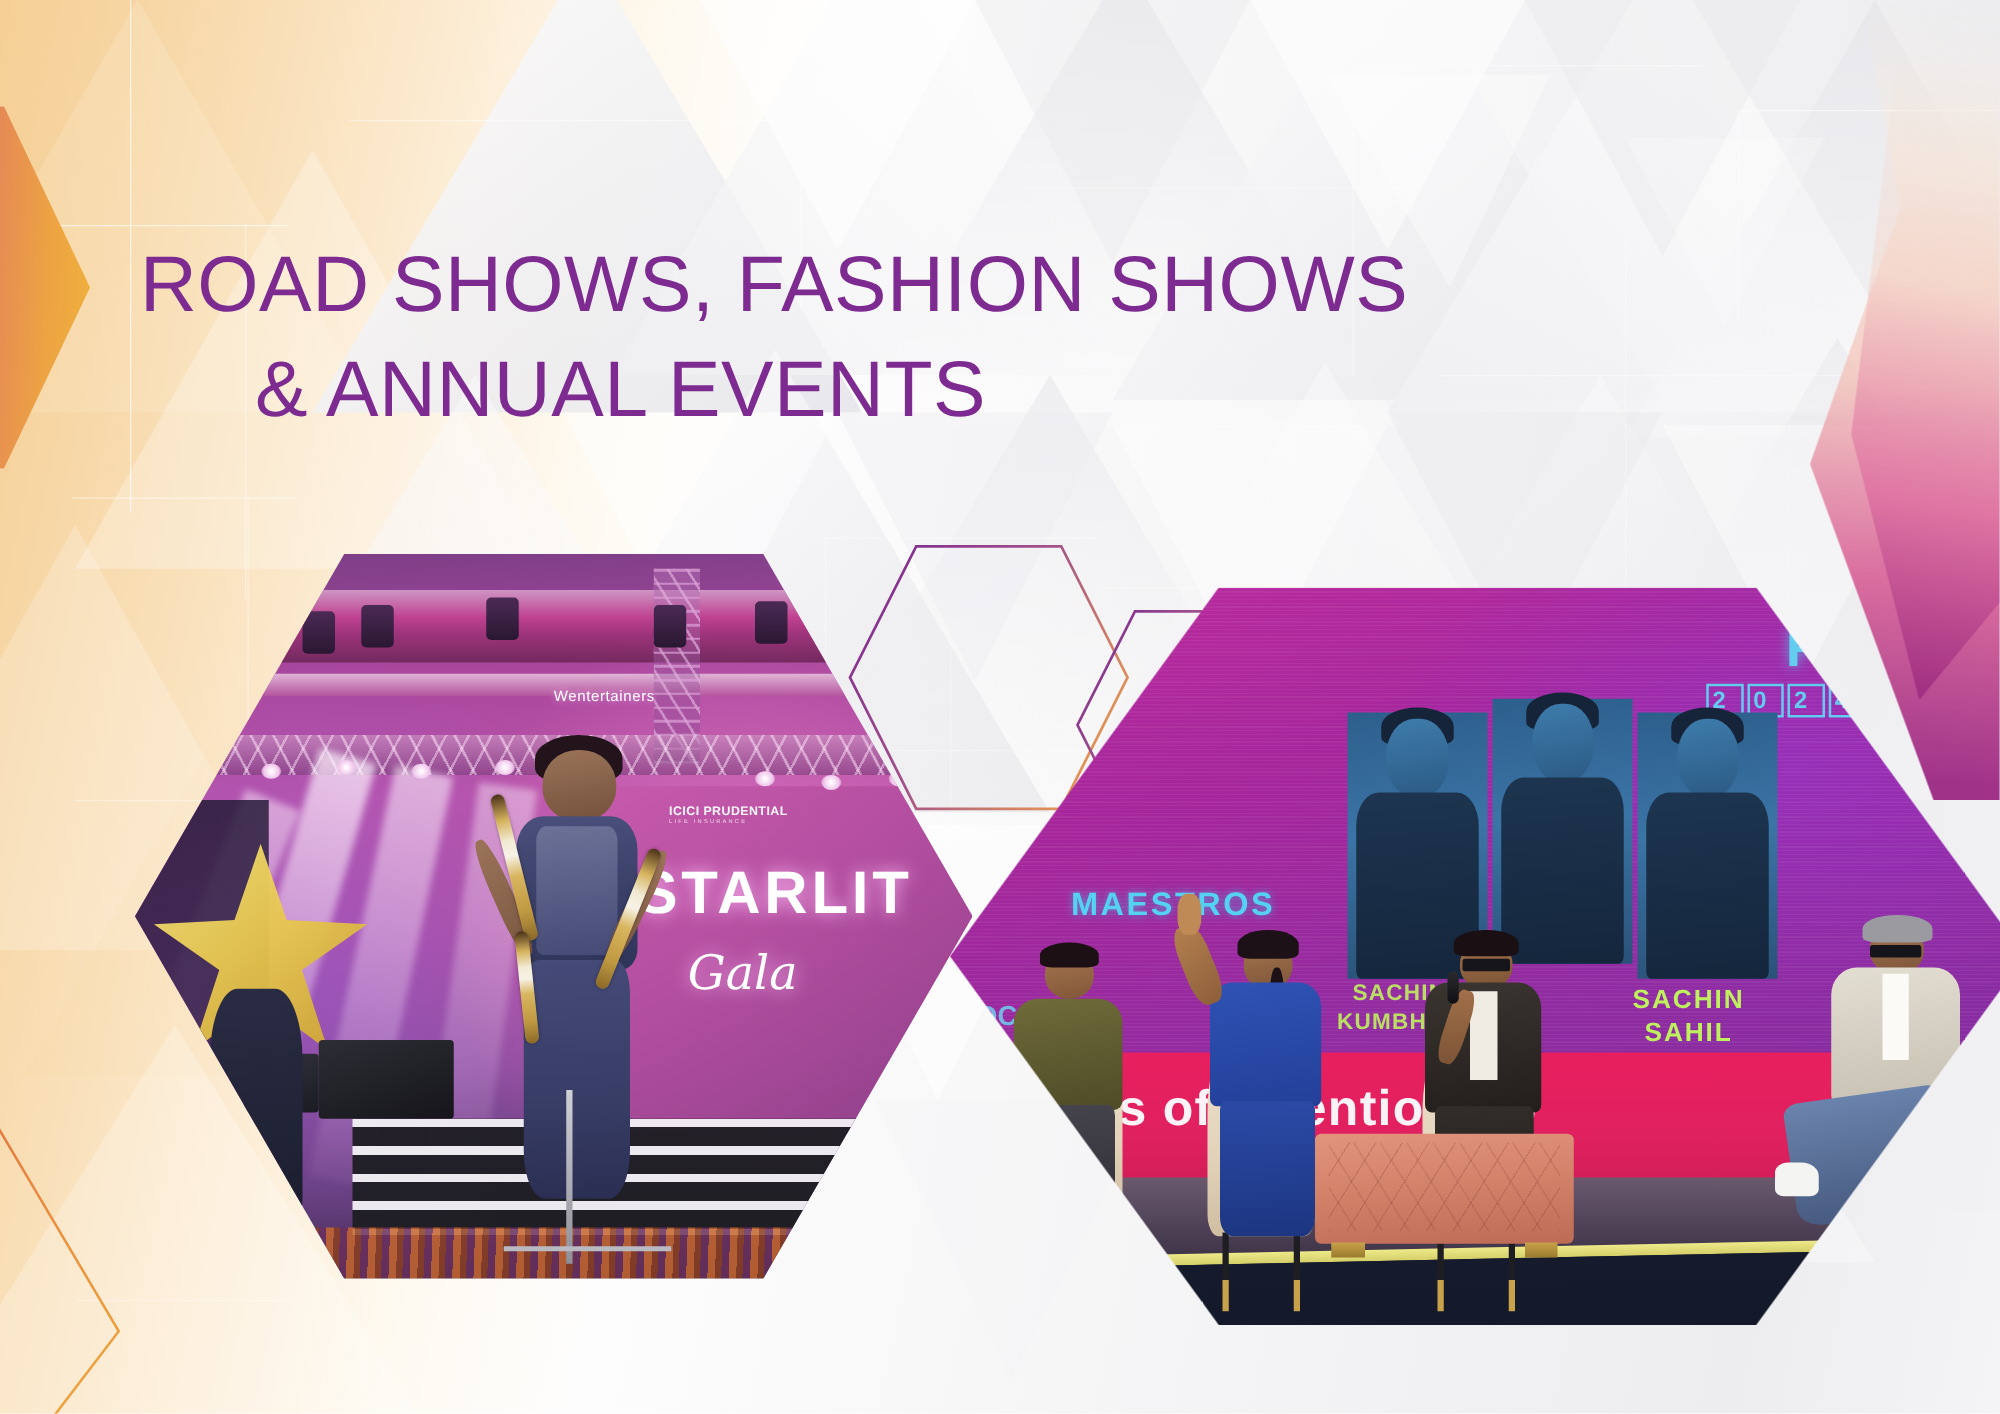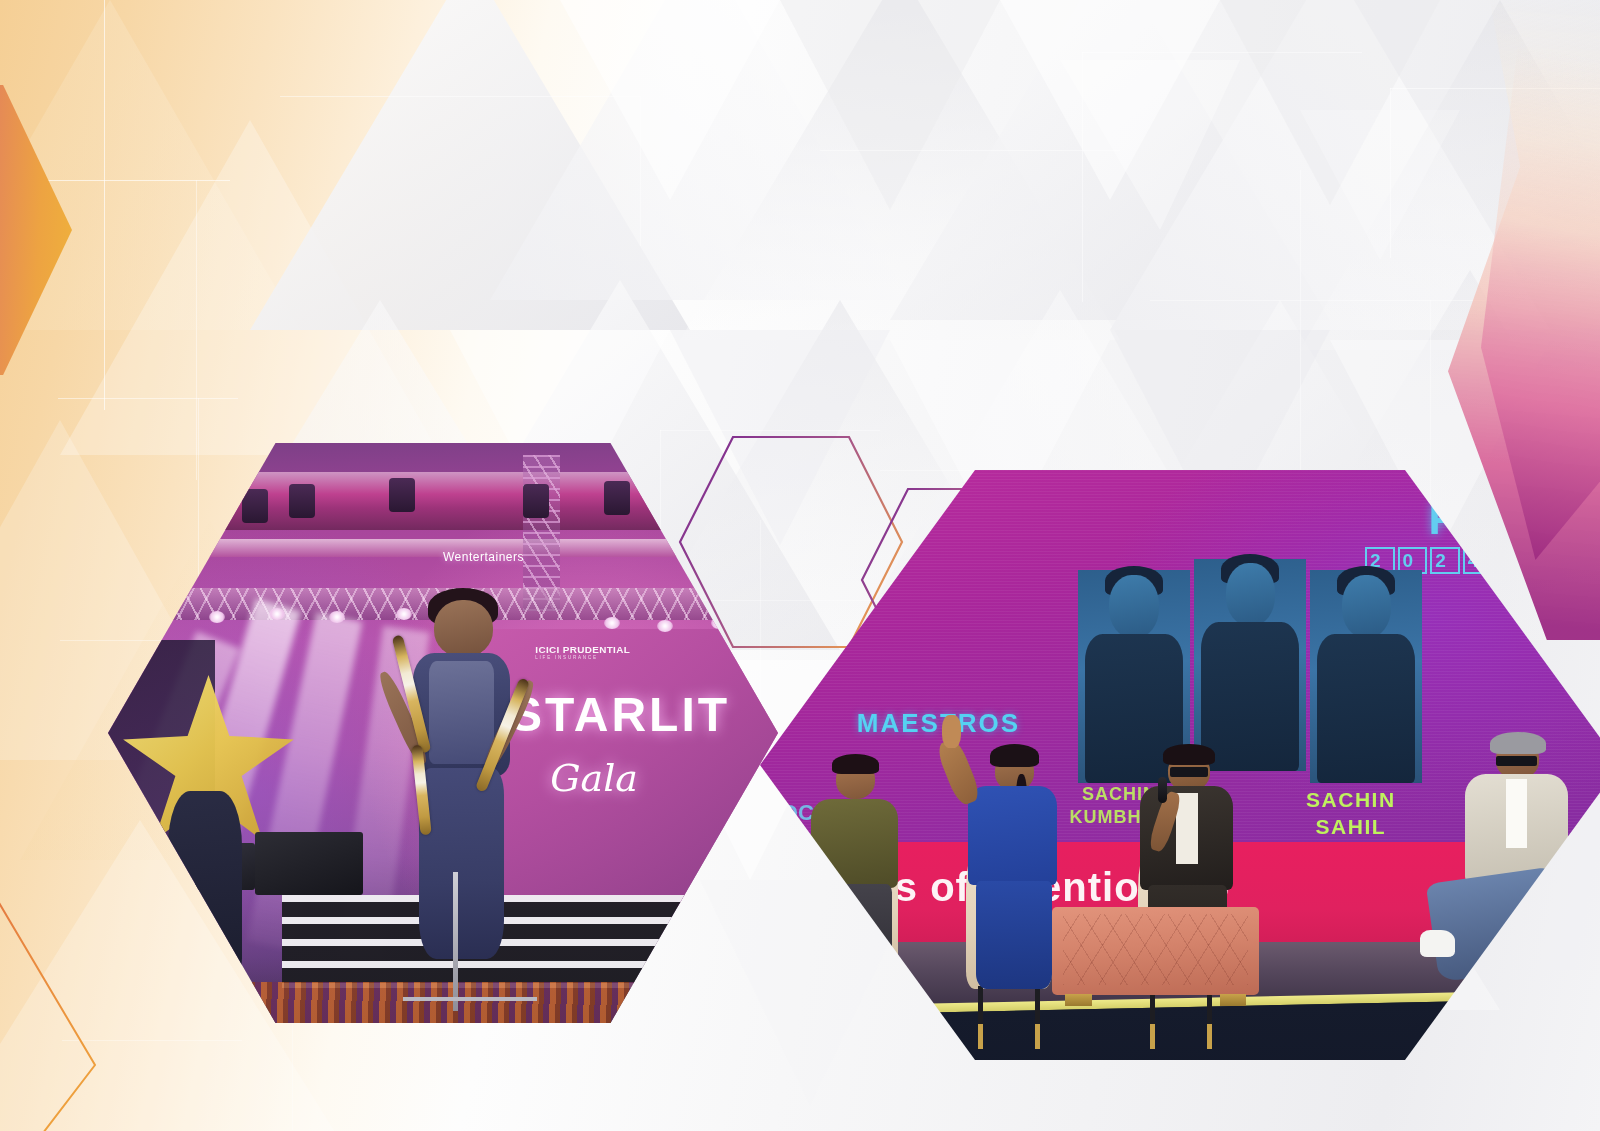--- a/index.html
+++ b/index.html
@@ -571,20 +571,24 @@
         <linearGradient id="hexGrad3" x1="0" y1="0.2" x2="1" y2="0.8">
           <stop offset="0%" stop-color="#7d2b90"></stop>
           <stop offset="40%" stop-color="#b0608c"></stop>
           <stop offset="100%" stop-color="#f0a04b"></stop>
         </linearGradient>
       </defs>
       <polygon points="50,3 150,3 196,94 150,185 50,185 4,94" fill="none" stroke="url(#hexGrad3)" stroke-width="2.2"></polygon>
     </svg>
   </div>
 
+  <h1 class="title">
+    <span>ROAD SHOWS, FASHION SHOWS</span>
+    <span class="ln2">&amp; ANNUAL EVENTS</span>
+  </h1>
 
 
   <div class="hex-photo hex-left">
     <div class="ph">
       <div class="L-bg"></div>
       <div class="L-truss"></div>
       <div class="L-truss2"></div>
       <div class="L-tower"></div>
       <div class="L-rig"></div>
       <div class="L-rig-x"></div>

